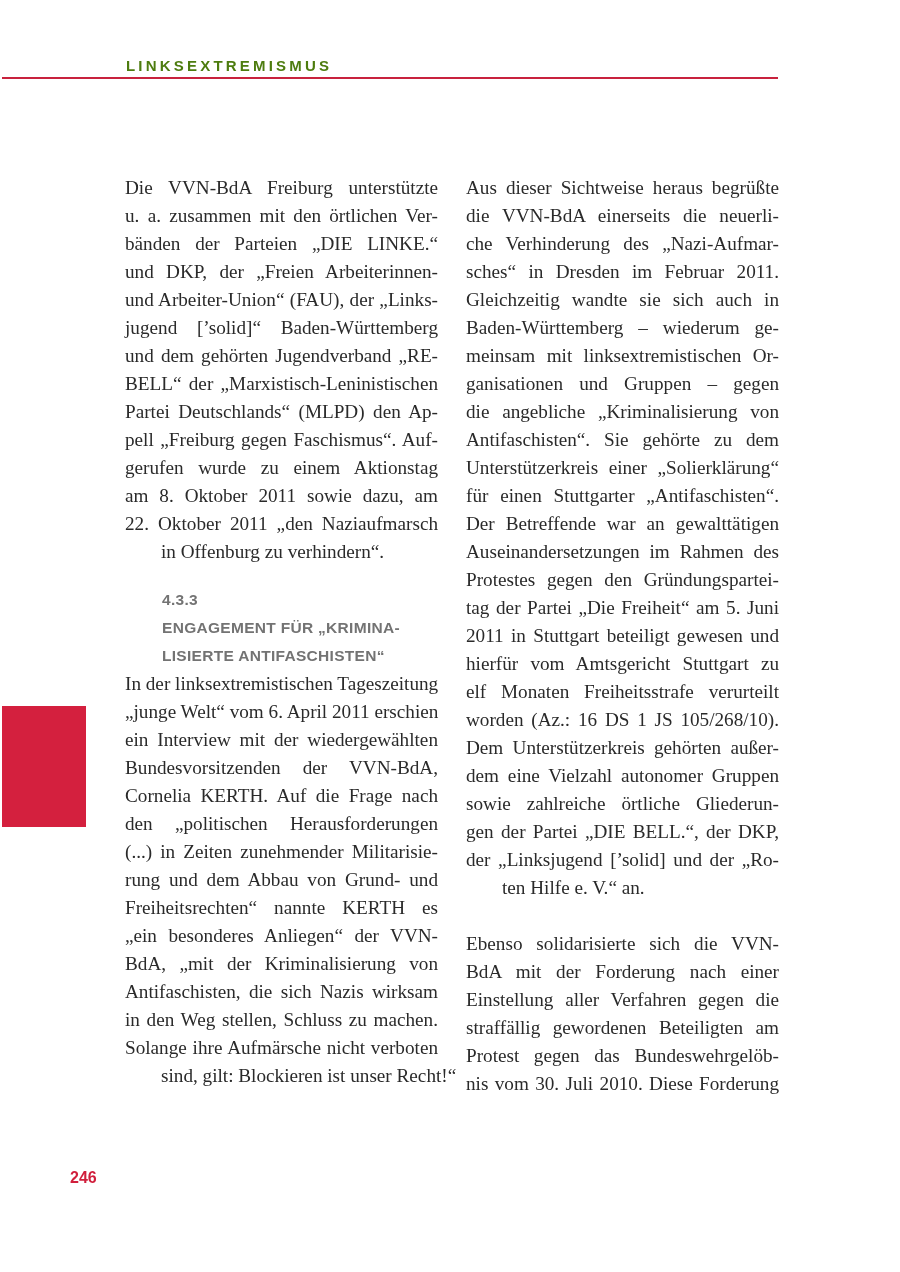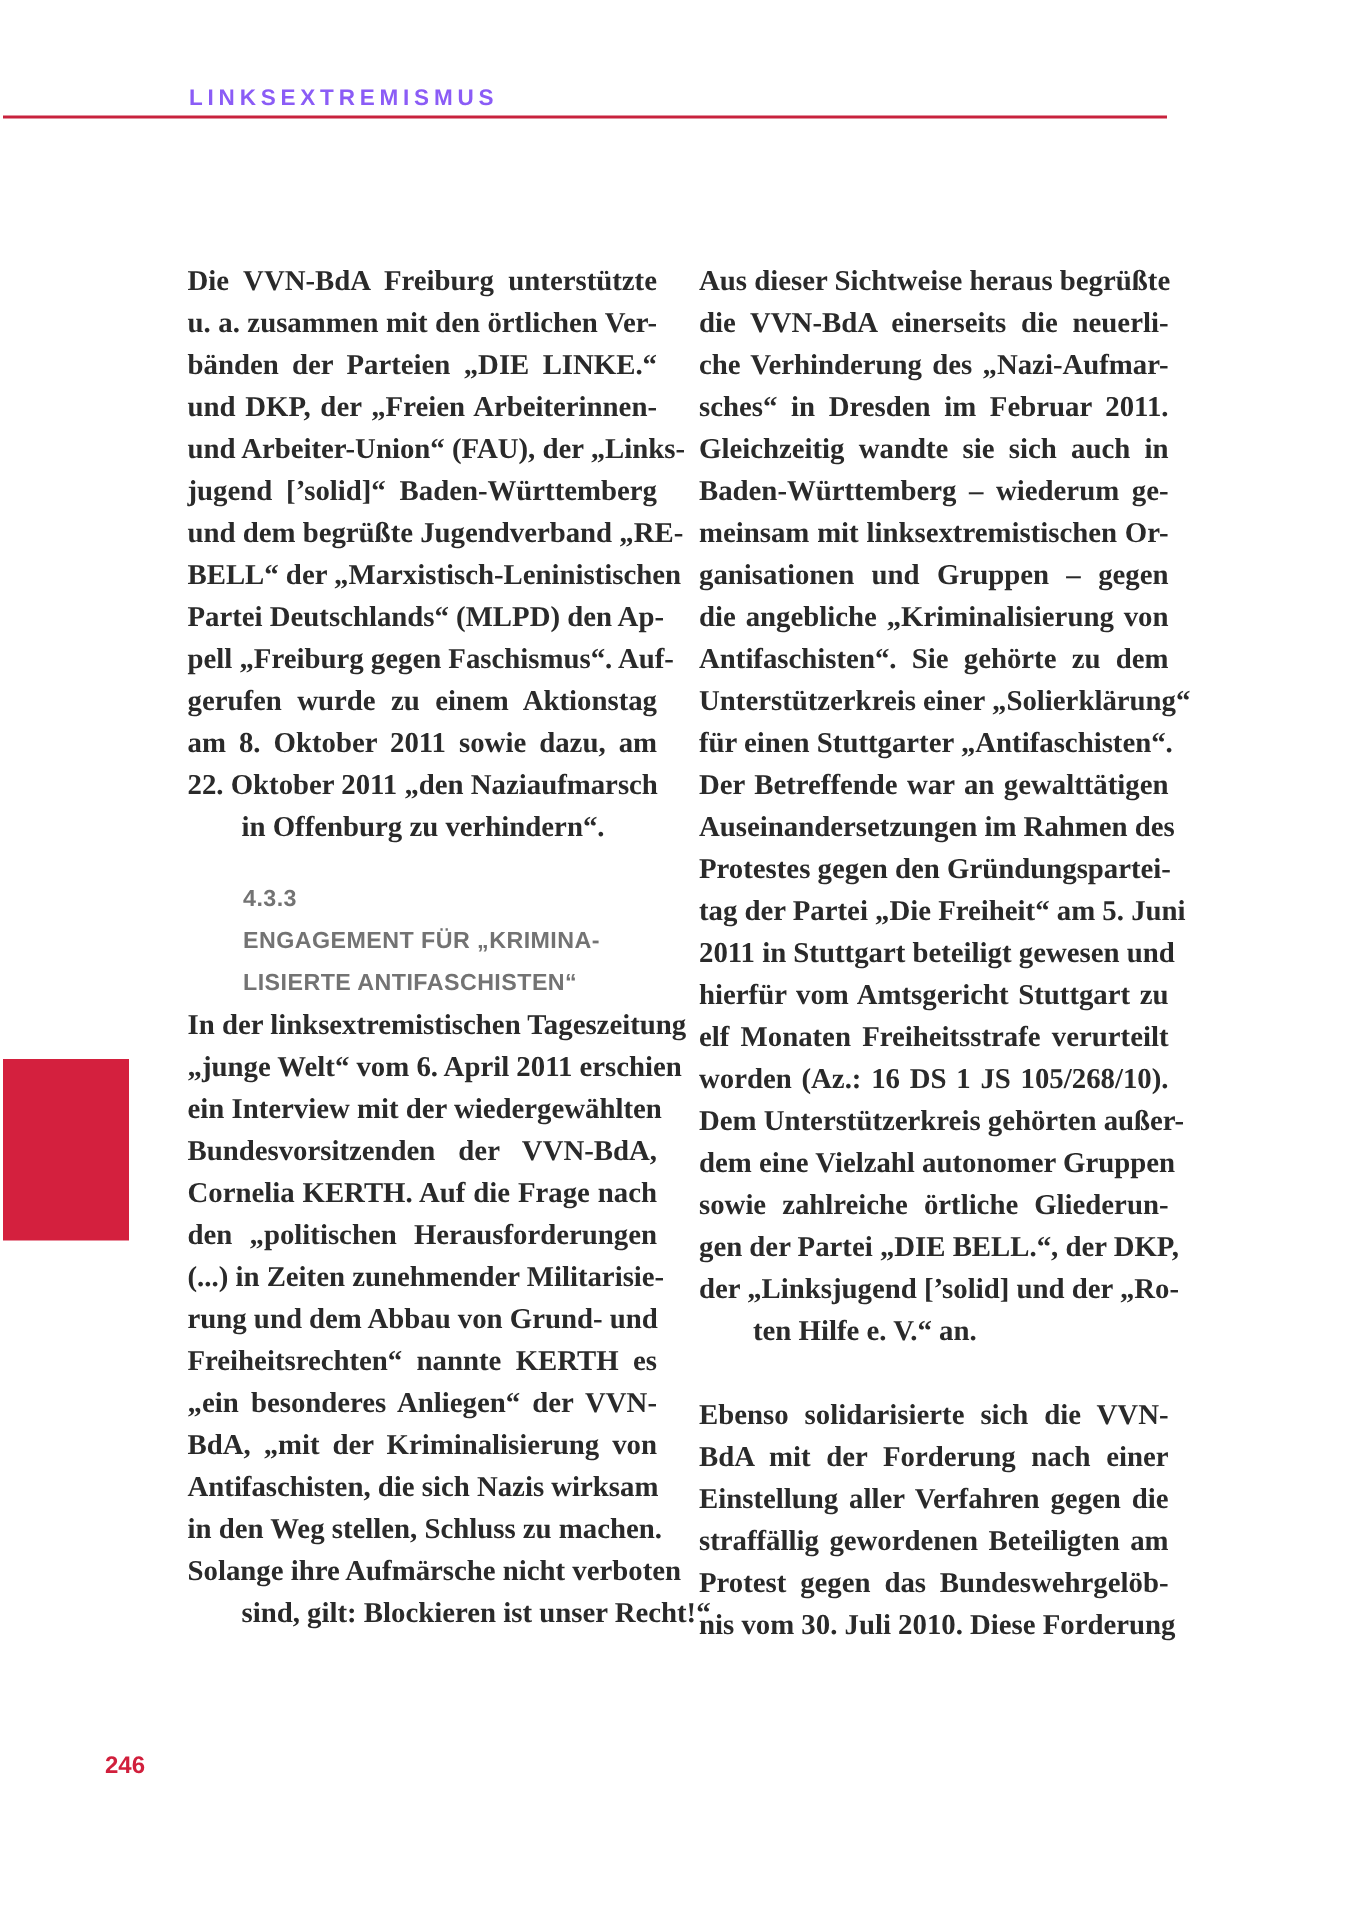--- a/index.html
+++ b/index.html
@@ -16,21 +16,21 @@
       color: #2a2a2a;
     }
     .running-head {
       position: absolute;
       left: 126px;
       top: 57px;
       font-family: "Liberation Sans", "DejaVu Sans", sans-serif;
       font-weight: bold;
       font-size: 15px;
       letter-spacing: 3.2px;
-      color: #8b5cf6;
+      color: #4d7c0f;
     }
     .head-rule {
       position: absolute;
       left: 2px;
       top: 77px;
       width: 776px;
       height: 2px;
       background: #c8223d;
     }
     .side-tab {
@@ -55,21 +55,20 @@
       top: 174px;
       width: 313px;
       font-size: 19.2px;
       line-height: 28px;
       text-align: justify;
     }
     .col-left { left: 125px; }
     .col-right { left: 466px; }
     .column p {
       margin: 0;
-      font-weight: bold;
     }
     .line {
       display: block;
       white-space: nowrap;
       text-align: justify;
       text-align-last: justify;
       height: 28px;
     }
     .line.last {
       text-align-last: left;
@@ -106,21 +105,21 @@
 <div class="side-tab"></div>
 
 <div class="column col-left">
   <p>
     <span class="line">Die VVN-BdA Freiburg unterstützte</span>
     <span class="line">u. a. zusammen mit den örtlichen Ver-</span>
     <span class="line">bänden der Parteien „DIE LINKE.“</span>
     <span class="line">und DKP, der „Freien Arbeiterinnen-</span>
     <span class="line">und Arbeiter-Union“ (FAU), der „Links-</span>
     <span class="line">jugend [’solid]“ Baden-Württemberg</span>
-    <span class="line">und dem begrüßte Jugendverband „RE-</span>
+    <span class="line">und dem gehörten Jugendverband „RE-</span>
     <span class="line">BELL“ der „Marxistisch-Leninistischen</span>
     <span class="line">Partei Deutschlands“ (MLPD) den Ap-</span>
     <span class="line">pell „Freiburg gegen Faschismus“. Auf-</span>
     <span class="line">gerufen wurde zu einem Aktionstag</span>
     <span class="line">am 8. Oktober 2011 sowie dazu, am</span>
     <span class="line">22. Oktober 2011 „den Naziaufmarsch</span>
     <span class="line last">in Offenburg zu verhindern“.</span>
   </p>
 
   <div class="section-heading">

